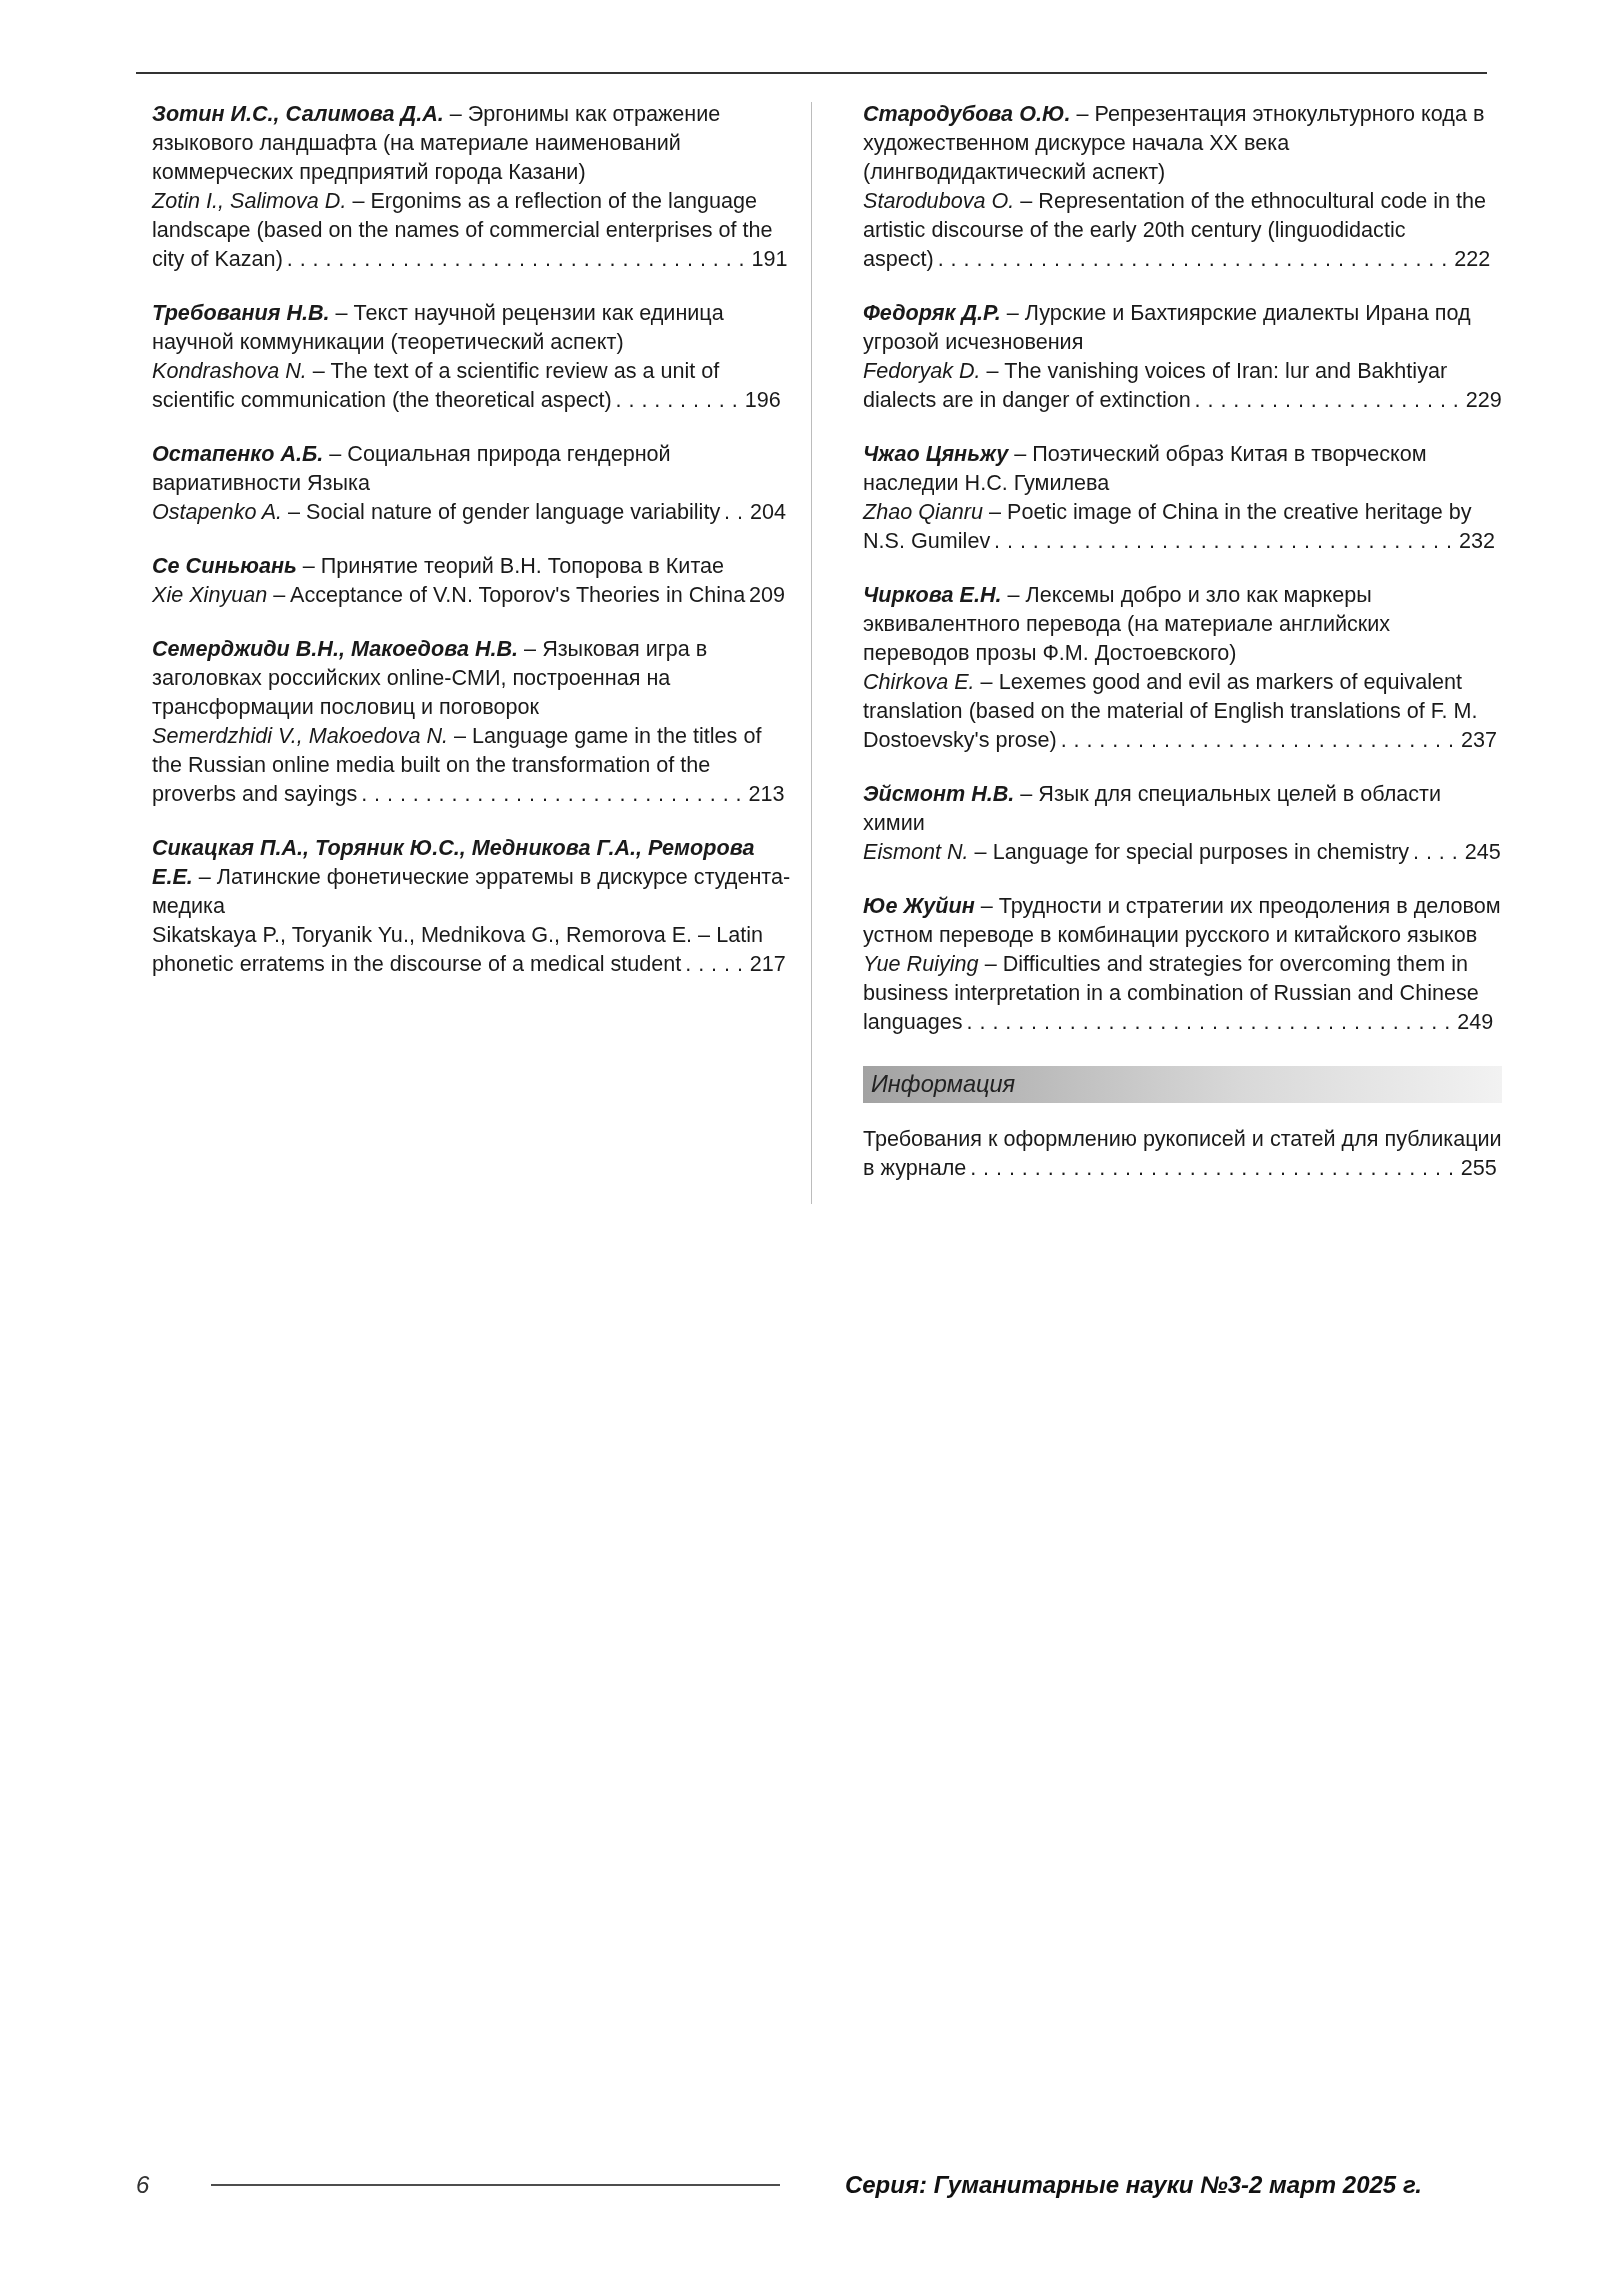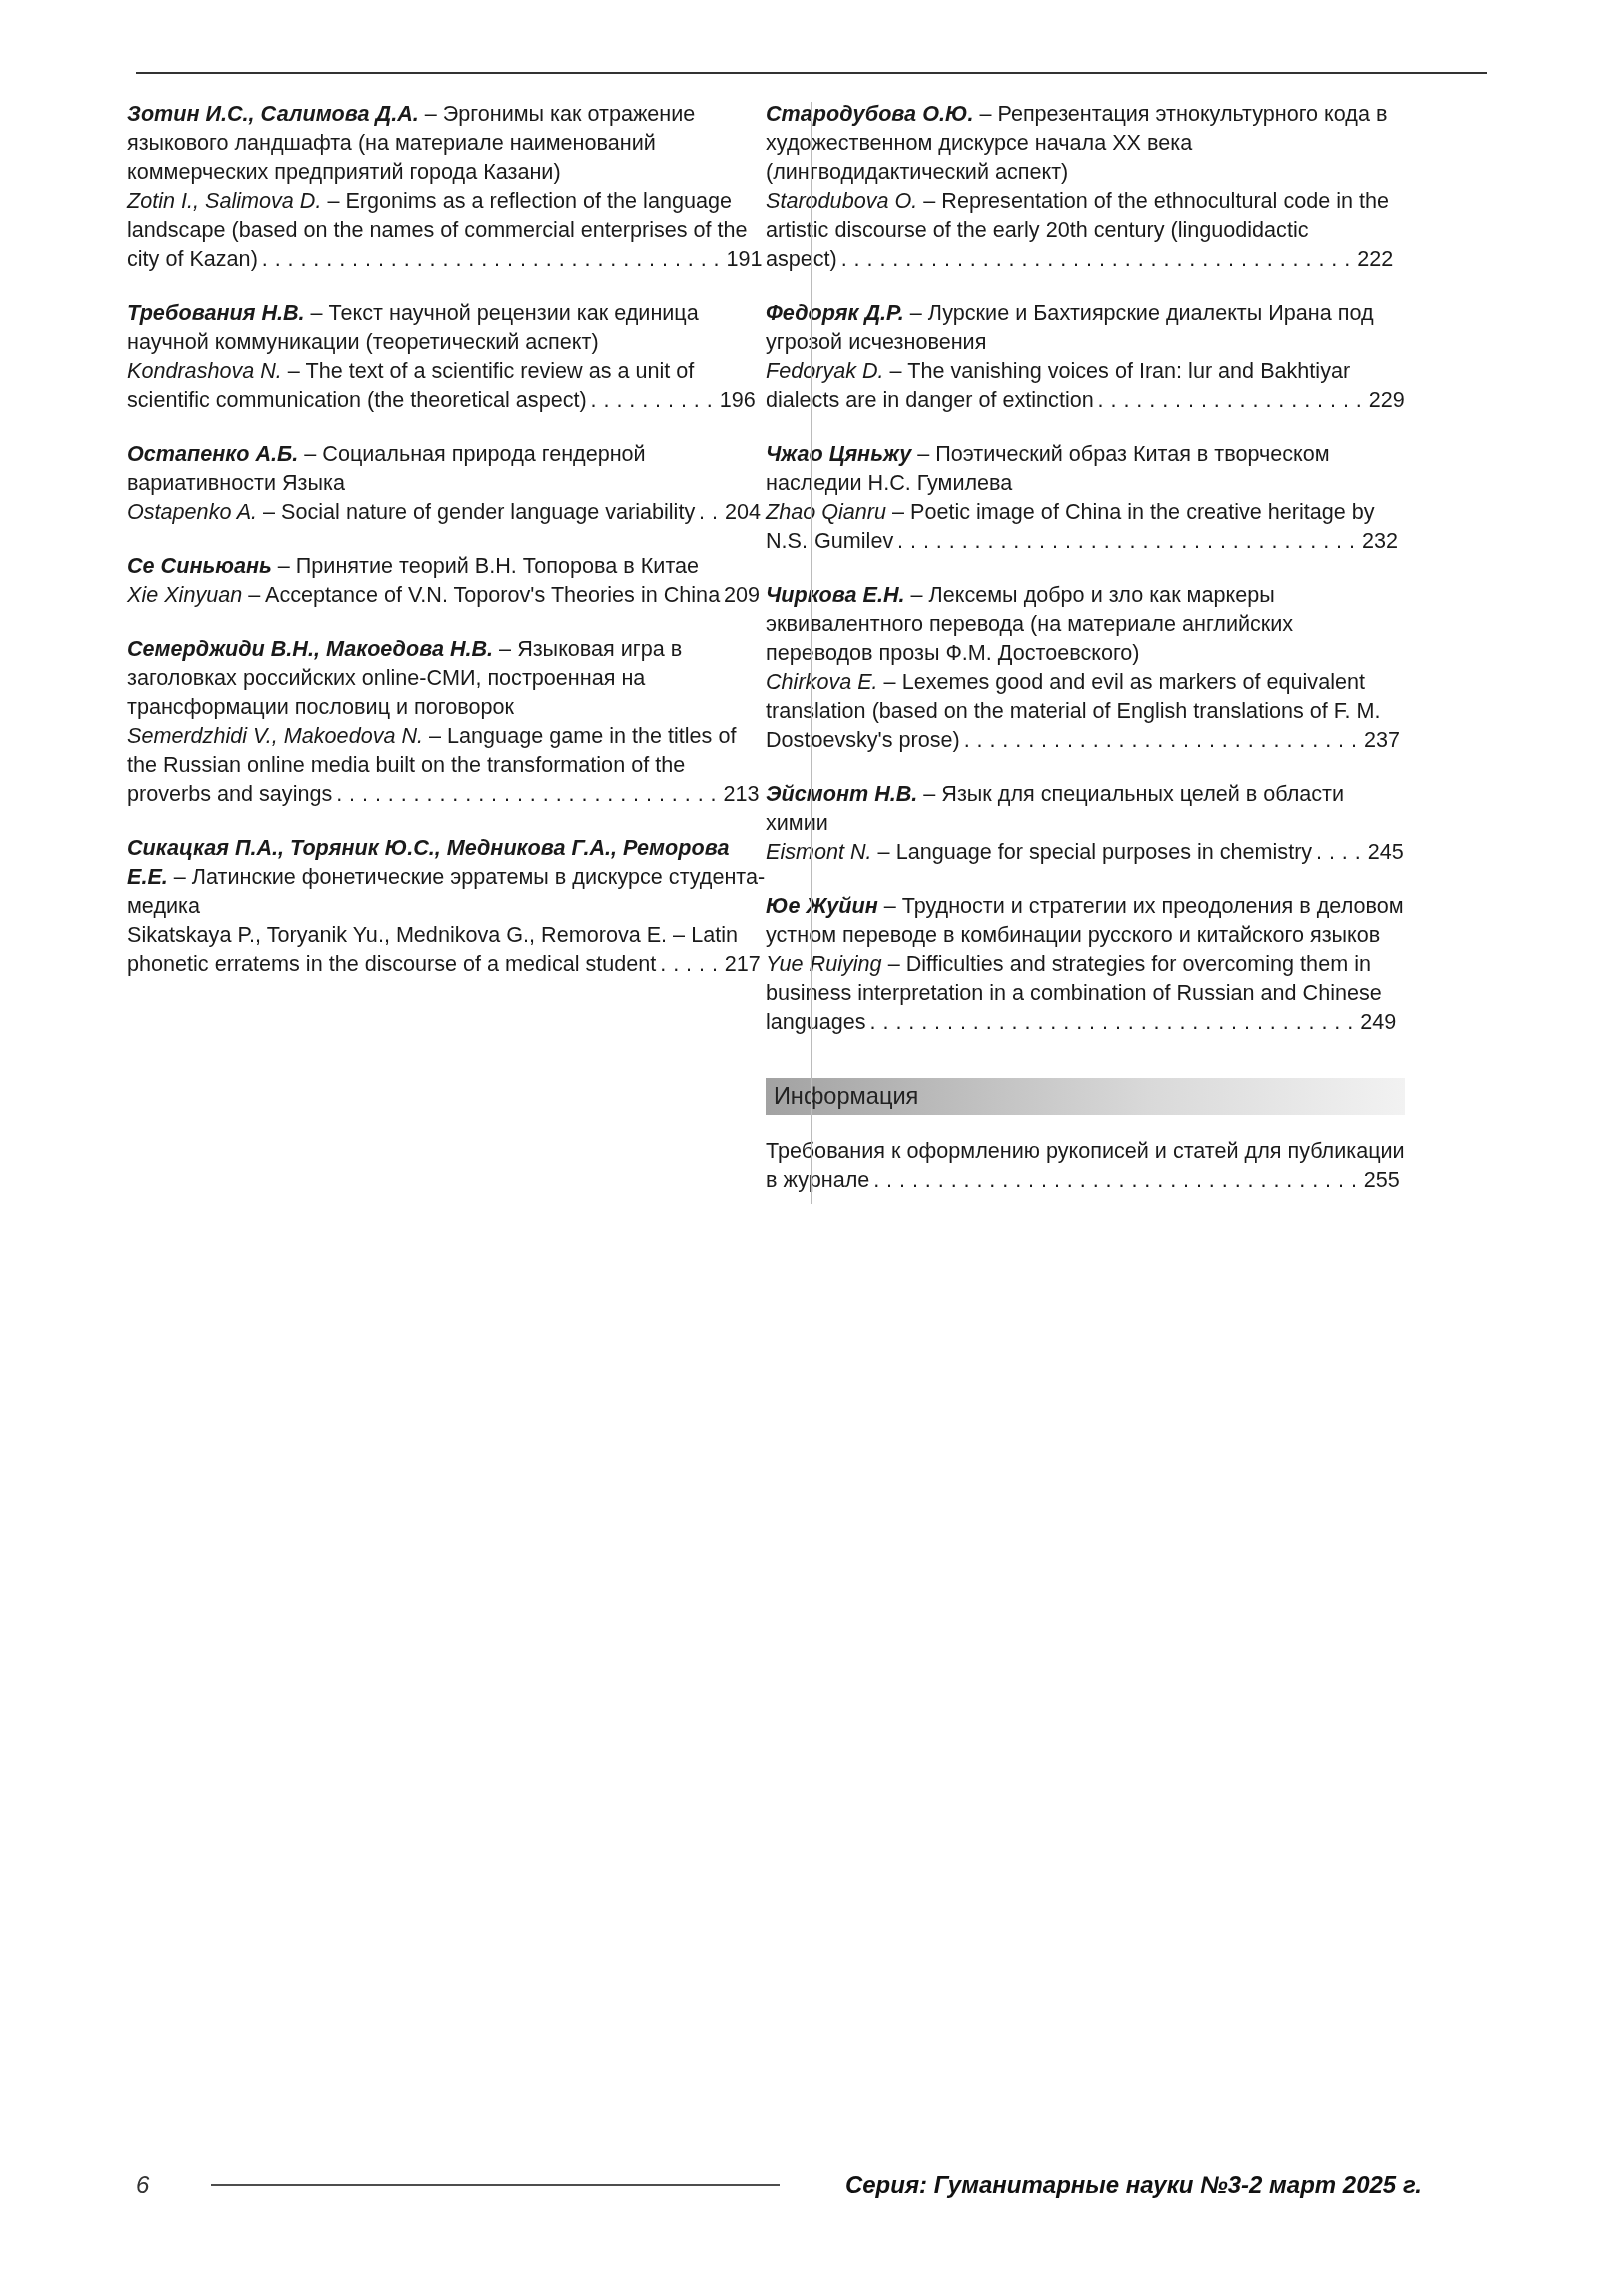--- a/index.html
+++ b/index.html
@@ -3,35 +3,36 @@
 <meta charset="utf-8">
 <style>
   *{box-sizing:border-box}
   html,body{margin:0;padding:0}
   body{
     width:1623px;height:2295px;background:#ffffff;position:relative;overflow:hidden;
     font-family:"Liberation Sans",sans-serif;color:#1a1a1a;
   }
   .top-rule{position:absolute;left:136px;top:72px;width:1351px;height:2px;background:#333333}
   .content{
-    position:absolute;left:127px;top:99px;width:1351px;
-    display:flex;font-size:21.6px;line-height:29px;
+    position:absolute;left:152px;top:99px;width:1351px;
+    display:flex;gap:72px;font-size:21.6px;line-height:29px;
   }
   .col{width:639px}
   .entry{margin-bottom:25px}
   .entry p,.info-item{margin:0}
   .authors-ru{font-weight:bold;font-style:italic}
   .authors-en{font-style:italic}
   .authors-en.upright{font-style:normal}
   .dots{letter-spacing:.32em;margin-left:3.9px;white-space:normal;word-break:break-all}
   .divider{position:absolute;left:811px;top:102px;width:1.3px;height:1099px;background:#bcbcbc}
   .info-header{
-    margin-top:42px;height:37px;line-height:37px;padding-left:7.9px;
+    margin-top:30px;height:37px;line-height:37px;padding-left:7.9px;
     font-size:23.6px;color:#222222;
     background:linear-gradient(90deg,#a2a2a2 0%,#d9d9d9 60%,#f2f2f2 100%);
+    font-style:italic;
   }
   .info-list{margin-top:21px}
   .info-item{margin-bottom:11.8px}
   .footer{
     position:absolute;left:136px;top:2171px;width:1351px;
     display:flex;align-items:center;font-size:24px;
   }
   .fnum{font-style:italic;color:#333333;width:41px;flex:0 0 auto}
   .frule{height:2px;background:#4d4d4d;width:569px;margin-left:34px;flex:0 0 auto}
   .fseries{flex:1;text-align:center;font-weight:bold;font-style:italic;color:#111111}

